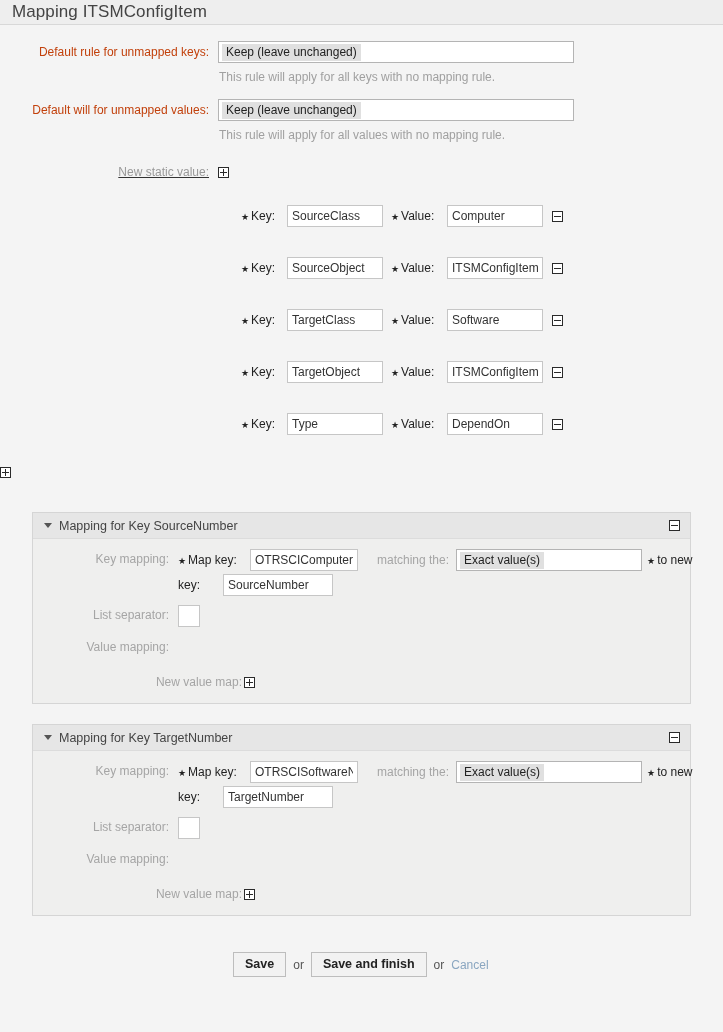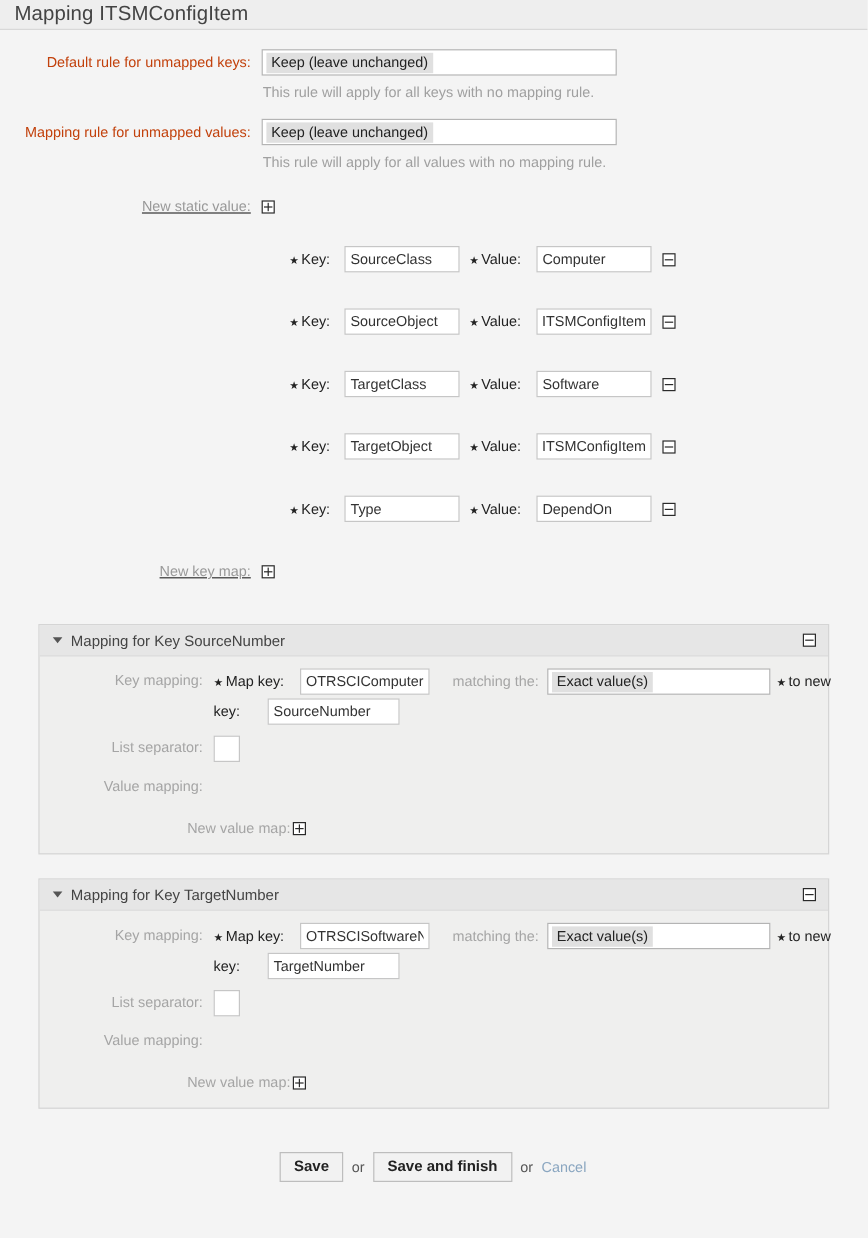--- a/index.html
+++ b/index.html
@@ -50,21 +50,21 @@
     padding-right: 9px;
     box-sizing: border-box;
     line-height: 22px;
   }
   .field {
     flex: 1;
   }
 
   
   .sel {
-    width: 296px;
+    width: 356px;
     height: 22px;
     box-sizing: border-box;
     background: #ffffff;
     border: 1px solid #b4b4b4;
     display: flex;
     align-items: center;
     padding: 0 3px;
   }
   .sel .opt {
     background: #e0e0e0;
@@ -288,21 +288,21 @@
     <div class="lbl">Default rule for unmapped keys:</div>
     <div class="field">
       <div class="sel">
         <span class="opt">Keep (leave unchanged)</span>
       </div>
       <div class="hint">This rule will apply for all keys with no mapping rule.</div>
     </div>
   </div>
 
   <div class="row" style="margin-top:14px;">
-    <div class="lbl">Mapping rule for unmapped values:</div>
+    <div class="lbl">Default will for unmapped values:</div>
     <div class="field">
       <div class="sel">
         <span class="opt">Keep (leave unchanged)</span>
       </div>
       <div class="hint">This rule will apply for all values with no mapping rule.</div>
     </div>
   </div>
 
   <div class="row inline-add" style="margin-top:18px;">
     <div class="lbl">New static value:</div>
@@ -388,21 +388,20 @@
         <span>Value:</span>
       </span>
       <input class="txt val-in" value="DependOn" style="">
       <span class="kv-minus">
           <span class="sq-icon"></span>
         </span>
     </div>
   </div>
 
   <div class="row inline-add" style="margin-top:2px;">
-    <div class="lbl">New key map:</div>
     <div class="field">
       <span class="sq-icon plus"></span>
     </div>
   </div>
 
   <div class="panel" style="margin-top:33px;">
     <div class="panel-head">
       <span class="caret"></span>
       <span class="panel-title">Mapping for Key SourceNumber</span>
       <span class="sq-icon"></span>

